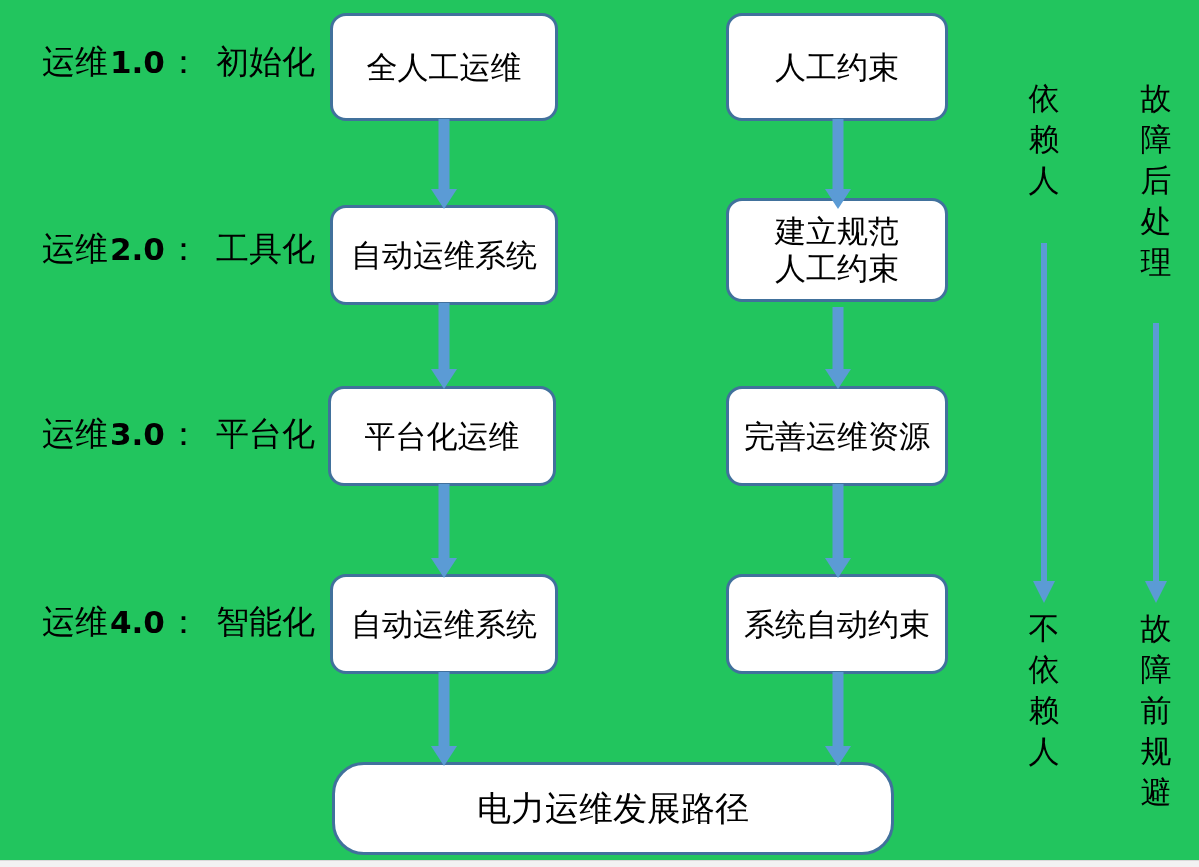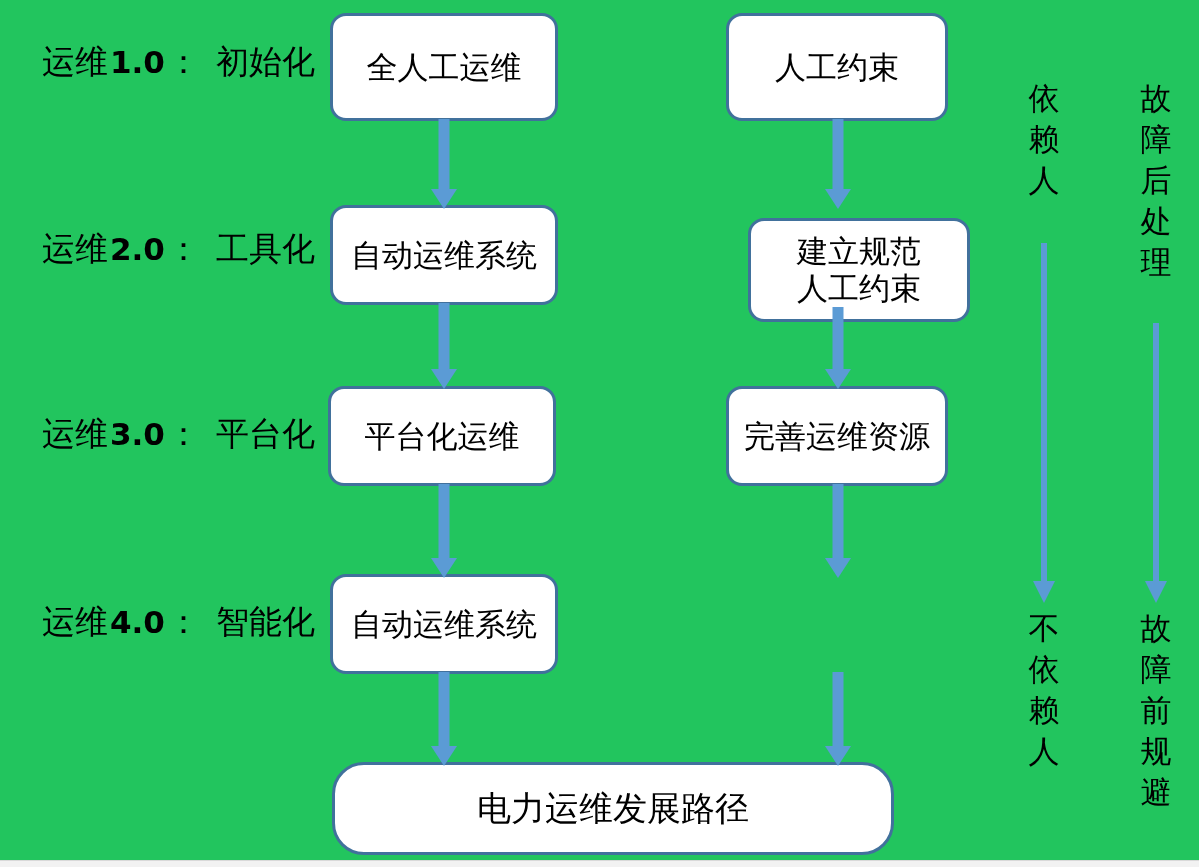--- a/index.html
+++ b/index.html
@@ -146,25 +146,26 @@
   <div class="node" style="left:330px; top:13px; width:228px; height:108px;">全人工运维</div>
 
   <div class="node" style="left:330px; top:205px; width:228px; height:100px;">自动运维系统</div>
 
   <div class="node" style="left:328px; top:386px; width:228px; height:100px;">平台化运维</div>
 
   <div class="node" style="left:330px; top:574px; width:228px; height:100px;">自动运维系统</div>
 
   <div class="node" style="left:726px; top:13px; width:222px; height:108px;">人工约束</div>
 
-  <div class="node" style="left:726px; top:218px; width:222px; height:104px;margin-left:22px;">建立规范
+  <div class="node" style="left:726px; top:198px; width:222px; height:104px;">建立规范
 人工约束</div>
 
   <div class="node" style="left:726px; top:386px; width:222px; height:100px;">完善运维资源</div>
 
+  <div class="node" style="left:726px; top:574px; width:222px; height:100px;">系统自动约束</div>
 
   <div class="node wide" style="left:332px; top:762px; width:562px; height:93px;">电力运维发展路径</div>
 
   <div class="arrow thick" style="left:429px; top:119px; width:30px; height:90px;">
     <span class="shaft" style="height:72px;"></span>
     <span class="head"></span>
   </div>
 
   <div class="arrow thick" style="left:429px; top:303px; width:30px; height:86px;">
     <span class="shaft" style="height:68px;"></span>

